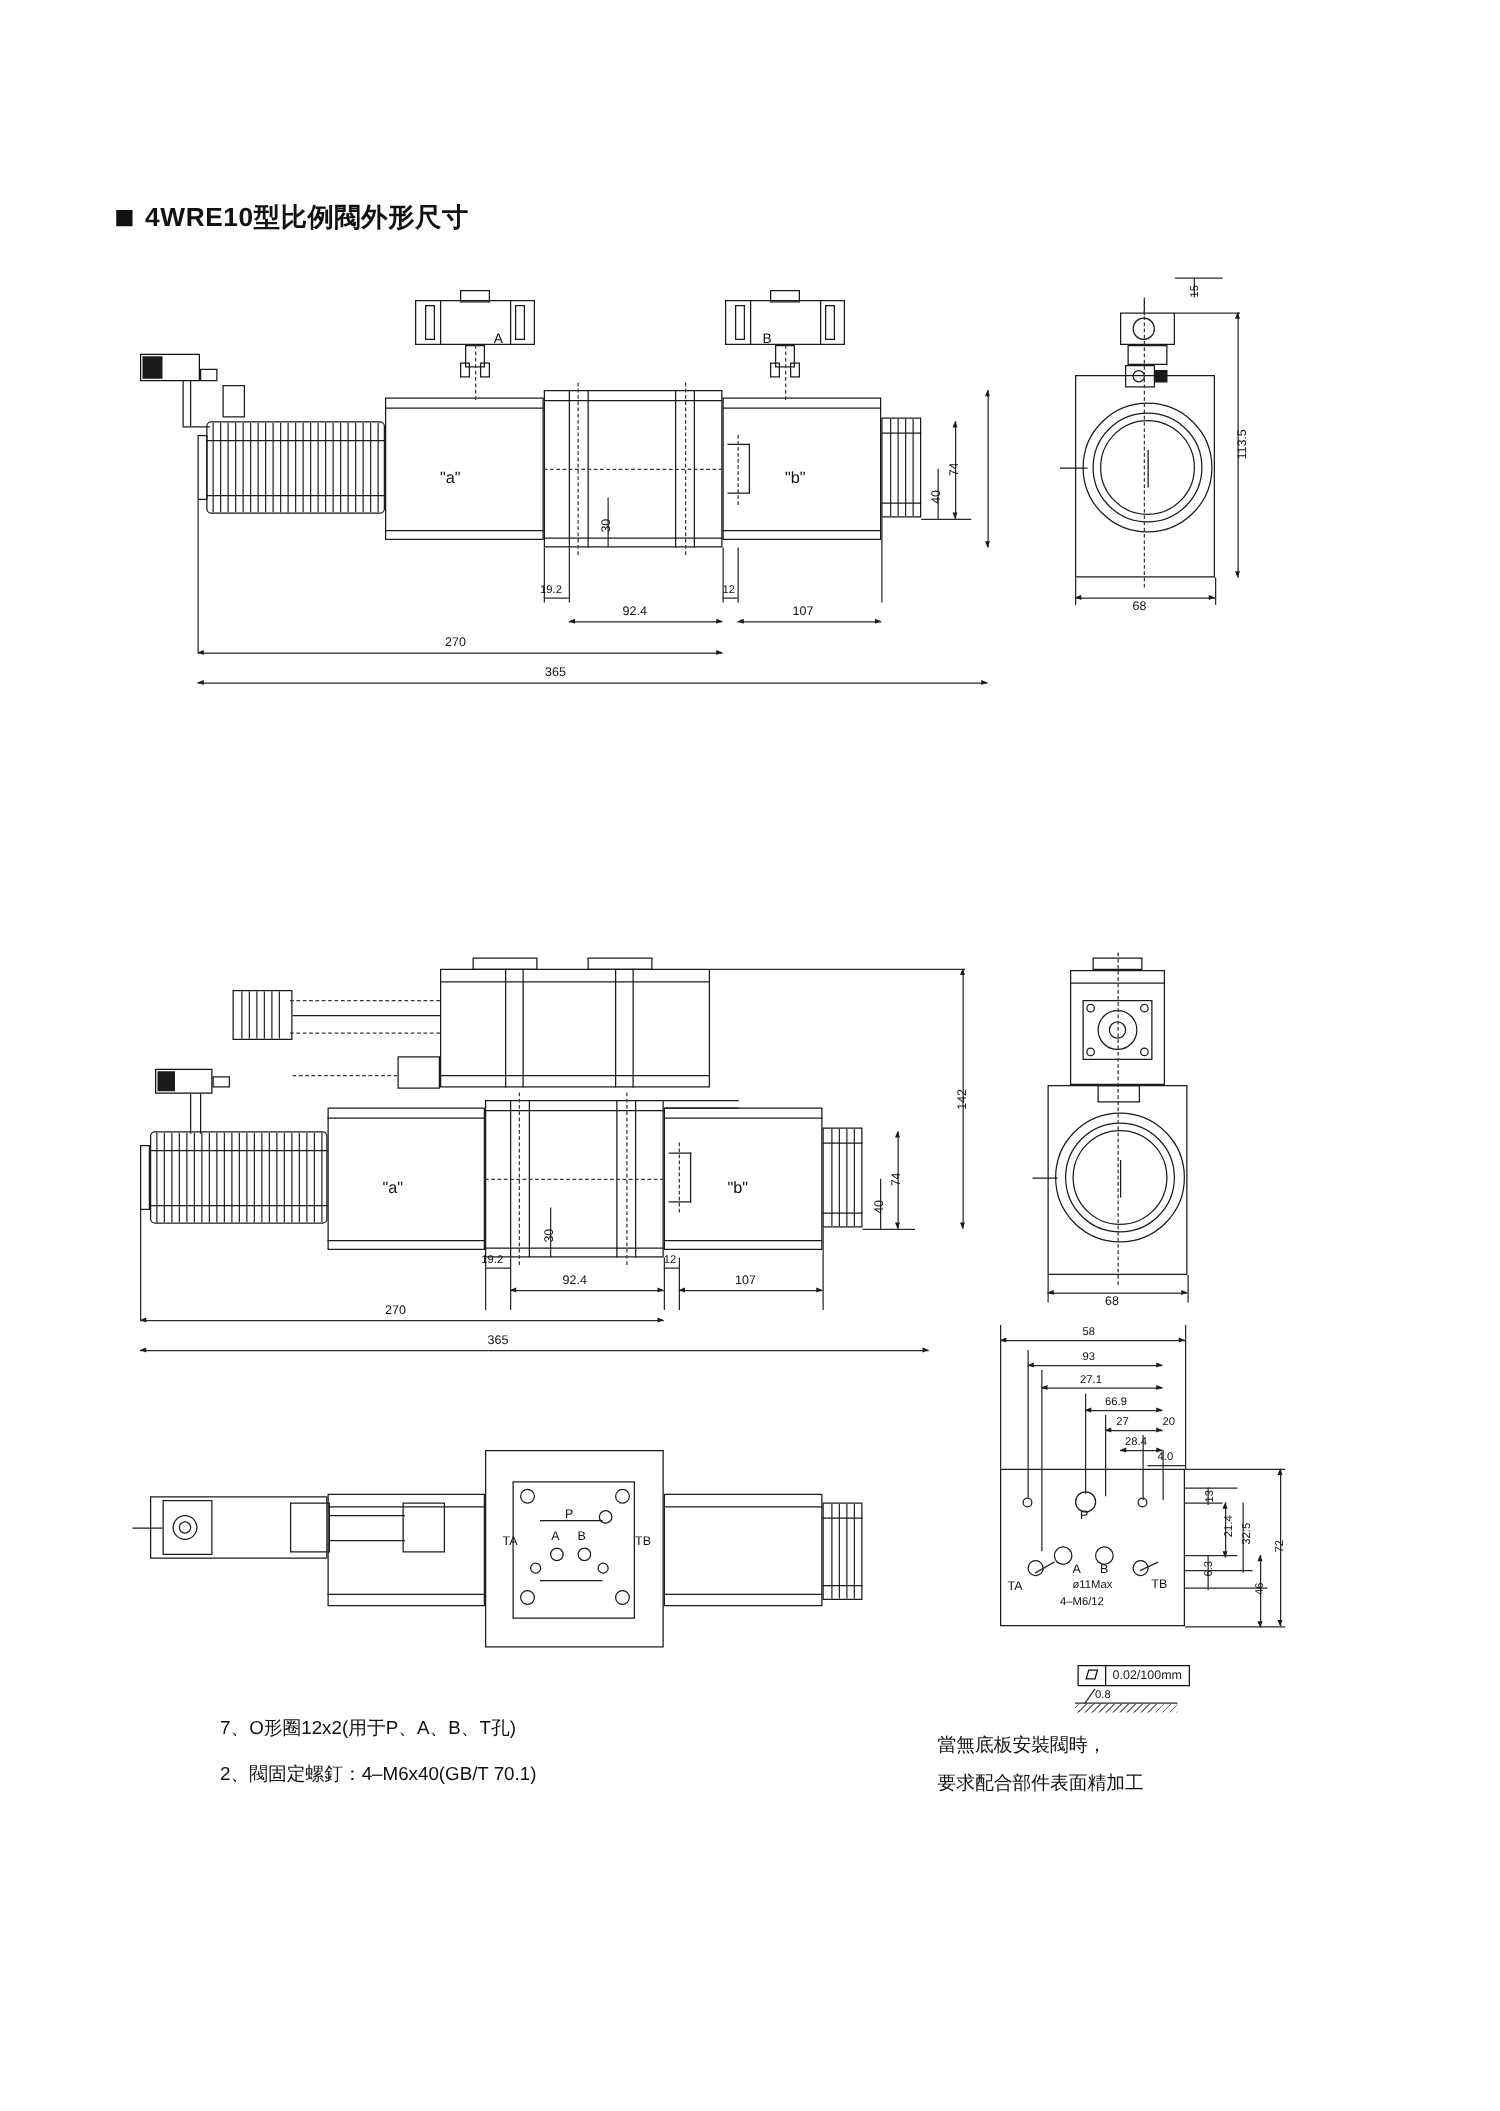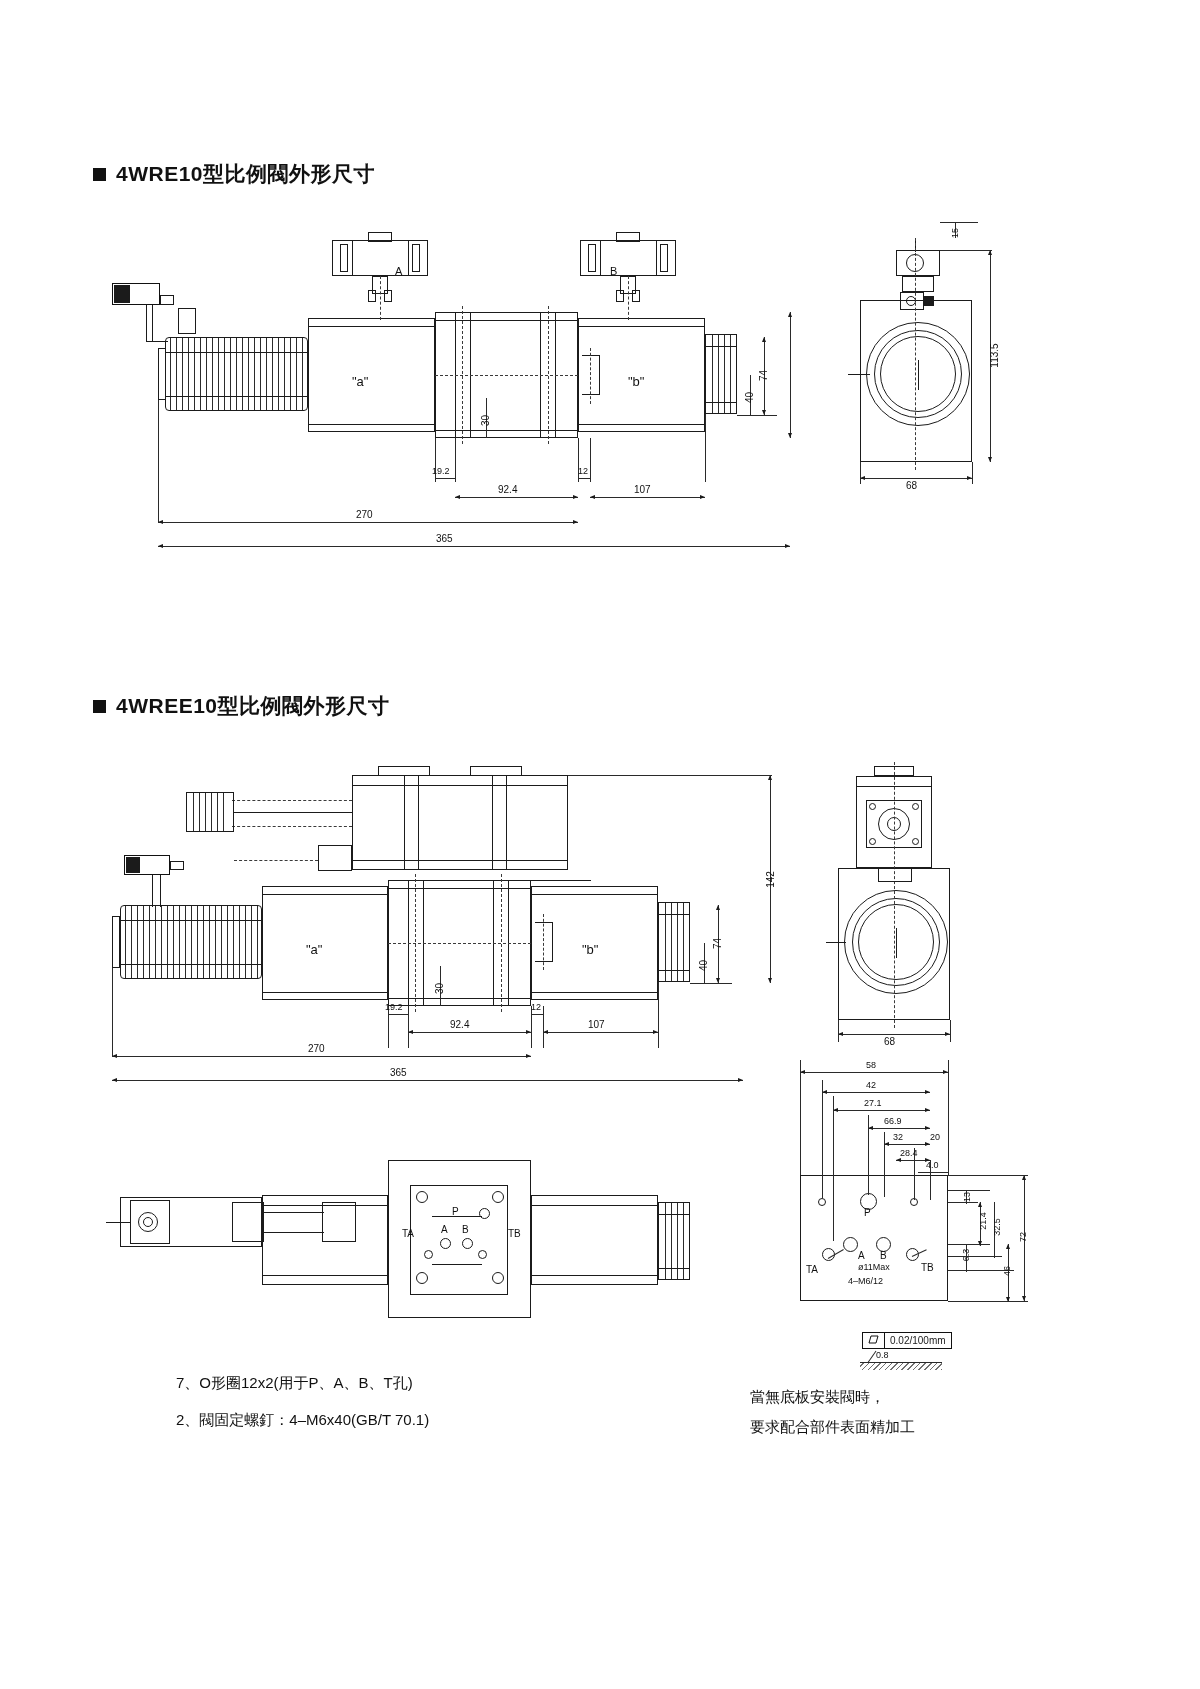--- a/index.html
+++ b/index.html
@@ -231,24 +231,20 @@
     <div class="lbl9 vert" style="left:950px;top:228px;">15</div>
 
     <div class="ln v thin" style="left:860px;top:462px;height:22px;"></div>
     <div class="ln v thin" style="left:972px;top:462px;height:22px;"></div>
     <div class="ln h thin" style="left:860px;top:478px;width:112px;"></div>
     <div class="ar ar-l" style="left:860px;top:475.5px;"></div>
     <div class="ar ar-r" style="left:967px;top:475.5px;"></div>
     <div class="lbl" style="left:906px;top:480px;">68</div>
   </div>
 
-  <div class="heading" id="h2">
-    <span class="sq"></span>
-    <span>4WREE10型比例閥外形尺寸</span>
-  </div>
 
   <div>
 
     <div class="box" style="left:352px;top:775px;width:216px;height:95px;"></div>
     <div class="ln h" style="left:352px;top:785px;width:216px;"></div>
     <div class="ln h" style="left:352px;top:860px;width:216px;"></div>
     <div class="ln v" style="left:404px;top:775px;height:95px;"></div>
     <div class="ln v" style="left:418px;top:775px;height:95px;"></div>
     <div class="ln v" style="left:492px;top:775px;height:95px;"></div>
     <div class="ln v" style="left:506px;top:775px;height:95px;"></div>
@@ -502,36 +498,36 @@
     <div class="ln v thin" style="left:930px;top:1160px;height:40px;"></div>
 
     <div class="ln h thin" style="left:800px;top:1072px;width:148px;"></div>
     <div class="ar ar-l" style="left:800px;top:1069.5px;"></div>
     <div class="ar ar-r" style="left:943px;top:1069.5px;"></div>
     <div class="lbl9" style="left:866px;top:1060px;">58</div>
 
     <div class="ln h thin" style="left:822px;top:1092px;width:108px;"></div>
     <div class="ar ar-l" style="left:822px;top:1089.5px;"></div>
     <div class="ar ar-r" style="left:925px;top:1089.5px;"></div>
-    <div class="lbl9" style="left:866px;top:1080px;">42</div>
+    <div class="lbl9" style="left:866px;top:1080px;">93</div>
 
     <div class="ln h thin" style="left:833px;top:1110px;width:97px;"></div>
     <div class="ar ar-l" style="left:833px;top:1107.5px;"></div>
     <div class="ar ar-r" style="left:925px;top:1107.5px;"></div>
     <div class="lbl9" style="left:864px;top:1098px;">27.1</div>
 
     <div class="ln h thin" style="left:868px;top:1128px;width:62px;"></div>
     <div class="ar ar-l" style="left:868px;top:1125.5px;"></div>
     <div class="ar ar-r" style="left:925px;top:1125.5px;"></div>
     <div class="lbl9" style="left:884px;top:1116px;">66.9</div>
 
     <div class="ln h thin" style="left:884px;top:1144px;width:46px;"></div>
     <div class="ar ar-l" style="left:884px;top:1141.5px;"></div>
     <div class="ar ar-r" style="left:925px;top:1141.5px;"></div>
-    <div class="lbl9" style="left:893px;top:1132px;">32</div>
+    <div class="lbl9" style="left:893px;top:1132px;">27</div>
     <div class="lbl9" style="left:930px;top:1132px;">20</div>
 
     <div class="ln h thin" style="left:896px;top:1160px;width:34px;"></div>
     <div class="ar ar-l" style="left:896px;top:1157.5px;"></div>
     <div class="ar ar-r" style="left:925px;top:1157.5px;"></div>
     <div class="lbl9" style="left:900px;top:1148px;">28.4</div>
 
     <div class="ln h thin" style="left:918px;top:1172px;width:30px;"></div>
     <div class="lbl9" style="left:926px;top:1160px;">4.0</div>
 

